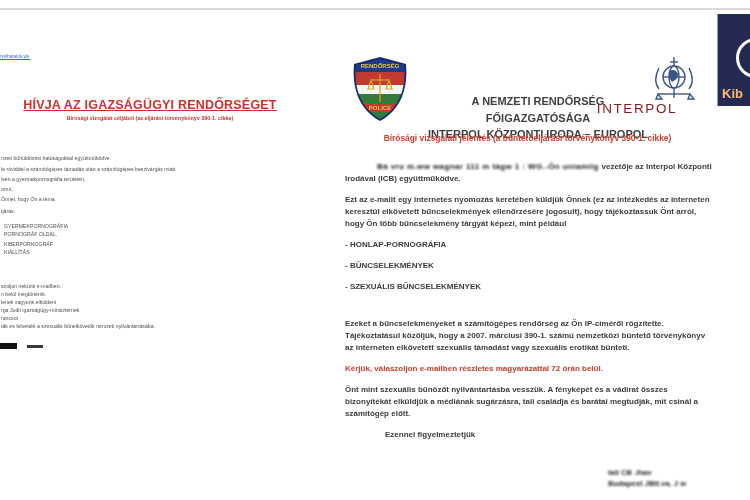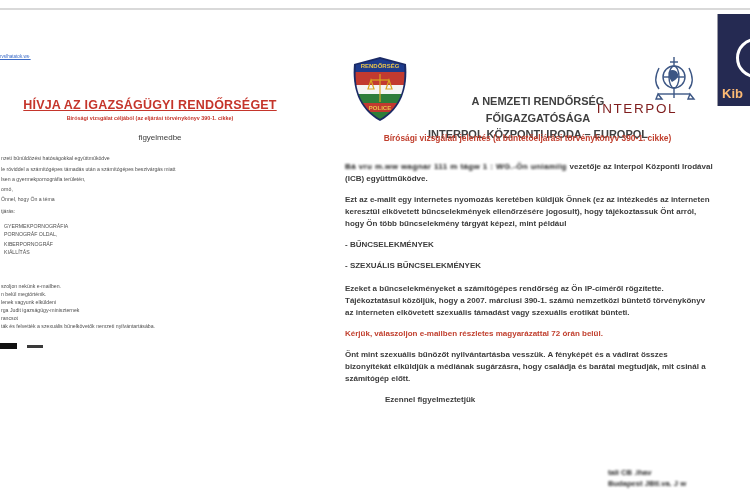--- a/index.html
+++ b/index.html
@@ -45,21 +45,21 @@
   .rdoc-redline{
     left:340px;top:133px;width:375px;text-align:center;
     color:#c1402f;font-weight:bold;font-size:8.4px;
   }
   .rbody{
     left:345px;top:161px;width:368px;
     color:#3c3c3c;font-size:8px;font-weight:600;line-height:12px;
   }
   .rbody p{margin:0 0 9px 0;}
   .crime{margin:0 0 8px 0;}
-  .redacted{filter:blur(.8px);color:#161616;font-weight:700;letter-spacing:.4px;}
+  .redacted{filter:blur(.8px);color:#161616;font-weight:700;letter-spacing:.4px;margin-left:32px;}
   .redwarn{color:#c1402f;font-weight:700;}
   .closing{margin-top:0;padding-left:40px;}
   .sig{
     left:608px;top:467px;width:110px;color:#2a2a2a;font-size:7.6px;line-height:11px;
     filter:blur(.8px);font-weight:600;white-space:nowrap;
   }
 
   
   .shield{left:351px;top:56px;width:58px;height:66px;}
   
@@ -86,21 +86,20 @@
 </head>
 <body>
 
 <div class="abs topline"></div>
 
 <div class="abs ldoc">
   <div class="abs link">rvslhatatok.ws·</div>
 
   <div class="abs ltitle">HÍVJA AZ IGAZSÁGÜGYI RENDŐRSÉGET</div>
   <div class="abs lsubtitle">Bírósági vizsgálat céljából (az eljárási törvénykönyv 390-1. cikke)</div>
-  <div class="abs lsalut">figyelmedbe</div>
 
   <div class="lline" style="top:155px">nzeti bűnüldözési hatóságokkal együttműködve</div>
   <div class="lline" style="top:166px">le röviddel a számítógépes támadás után a számítógépes beszivárgás miatt</div>
   <div class="lline" style="top:176px">lsen a gyermekpornográfia területén,</div>
   <div class="lline" style="top:186px">ornó,</div>
   <div class="lline" style="top:196px">Önnel, hogy Ön a téma</div>
   <div class="lline" style="top:208px">tjárás:</div>
 
   <div class="lline" style="top:223px;left:4px">GYERMEKPORNOGRÁFIA</div>
   <div class="lline" style="top:231px;left:4px">PORNOGRÁF OLDAL,</div>
@@ -164,25 +163,26 @@
   </g>
   <path d="M24 15 C27 13 32 14 33 18 C34 22 30 24 27 26 C25 24 23 18 24 15 Z" fill="#3c5684"></path>
 </svg>
 <div class="abs interpol-label">INTERPOL</div>
 
 <div class="abs rdoc-redline">Bírósági vizsgálati jelentés (a büntetőeljárási törvénykönyv 390-1. cikke)</div>
 
 <div class="abs rbody">
   <p><span class="redacted">Bá vru  m.ww wagnar 111 m tágw  1 : WG.-Ön uniamilg </span><span>vezetője az Interpol Központi Irodával (ICB) együttműködve.</span></p>
   <p>Ezt az e-mailt egy internetes nyomozás keretében küldjük Önnek (ez az intézkedés az interneten keresztül elkövetett bűncselekmények ellenőrzésére jogosult), hogy tájékoztassuk Önt arról, hogy Ön több bűncselekmény tárgyát képezi, mint például</p>
+  <p class="crime">- HONLAP-PORNOGRÁFIA</p>
   <p class="crime">- BŰNCSELEKMÉNYEK</p>
   <p class="crime">- SZEXUÁLIS BŰNCSELEKMÉNYEK</p>
-  <p style="margin-top:11px">Ezeket a bűncselekményeket a számítógépes rendőrség az Ön IP-címéről rögzítette. Tájékoztatásul közöljük, hogy a 2007. márciusi 390-1. számú nemzetközi büntető törvénykönyv az interneten elkövetett szexuális támadást vagy szexuális erotikát bünteti.</p>
+  <p style="margin-top:25px">Ezeket a bűncselekményeket a számítógépes rendőrség az Ön IP-címéről rögzítette. Tájékoztatásul közöljük, hogy a 2007. márciusi 390-1. számú nemzetközi büntető törvénykönyv az interneten elkövetett szexuális támadást vagy szexuális erotikát bünteti.</p>
   <p class="redwarn">Kérjük, válaszoljon e-mailben részletes magyarázattal 72 órán belül.</p>
-  <p>Önt mint szexuális bűnözőt nyilvántartásba vesszük. A fényképét és a vádirat összes bizonyítékát elküldjük a médiának sugárzásra, hogy családja és barátai megtudják, mit csinál a számítógép előtt.</p>
+  <p>Önt mint szexuális bűnözőt nyilvántartásba vesszük. A fényképét és a vádirat összes bizonyítékát elküldjük a médiának sugárzásra, tali családja és barátai megtudják, mit csinál a számítógép előtt.</p>
   <p class="closing">Ezennel figyelmeztetjük</p>
 </div>
 
 <div class="abs sig">
   <div>tali CB .lhav</div>
   <div>Budapest JBtl.va. J w</div>
 </div>
 
 <div class="abs badge">
   <div class="arc"></div>

